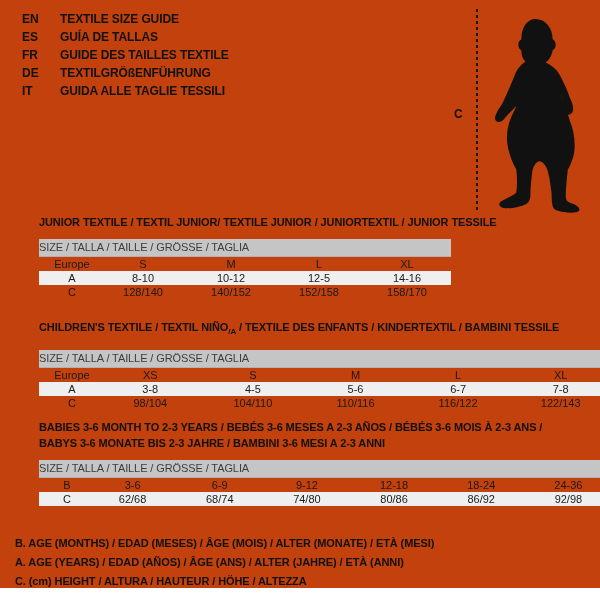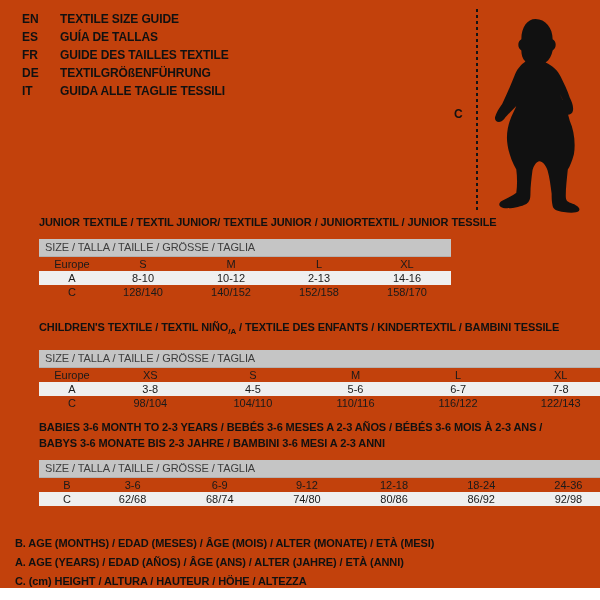--- a/index.html
+++ b/index.html
@@ -22,21 +22,21 @@
   
   .section{position:absolute;left:15px;margin-left:24px;}
   .s1{top:215px;width:412px;}
   .s2{top:320px;width:573px;}
   .s3{top:419px;width:573px;}
   .section-title{font-size:11px;font-weight:bold;color:#111;line-height:14px;
                  letter-spacing:-0.1px;white-space:nowrap;}
   .s3 .section-title{line-height:16px;}
   .sub{vertical-align:sub;font-size:8px;}
   .size-bar{margin-top:10px;background:#c5c5c5;height:17px;line-height:17px;
-            font-size:11px;color:#3d3d3d;padding-left:6px;border-bottom:1px solid #b2b2b2;
+            font-size:11px;color:#3d3d3d;border-bottom:1px solid #b2b2b2;
             letter-spacing:-0.1px;}
   .s2 .size-bar{margin-top:11px;}
   .s3 .size-bar{margin-top:9px;}
 
   table{border-collapse:collapse;width:100%;table-layout:fixed;}
   td{font-size:11px;text-align:center;height:14px;padding:0;color:#1a1a1a;
      white-space:nowrap;overflow:hidden;}
   td:first-child{text-align:center;padding-left:6px;}
   tbody tr:nth-child(even){background:#efefef;}
   col.c-label{width:60px;}
@@ -108,21 +108,21 @@
             <td>Europe</td>
             <td>S</td>
             <td>M</td>
             <td>L</td>
             <td>XL</td>
           </tr>
           <tr>
             <td>A</td>
             <td>8-10</td>
             <td>10-12</td>
-            <td>2-13</td>
+            <td>12-5</td>
             <td>14-16</td>
           </tr>
           <tr>
             <td>C</td>
             <td>128/140</td>
             <td>140/152</td>
             <td>152/158</td>
             <td>158/170</td>
           </tr>
         </tbody>

